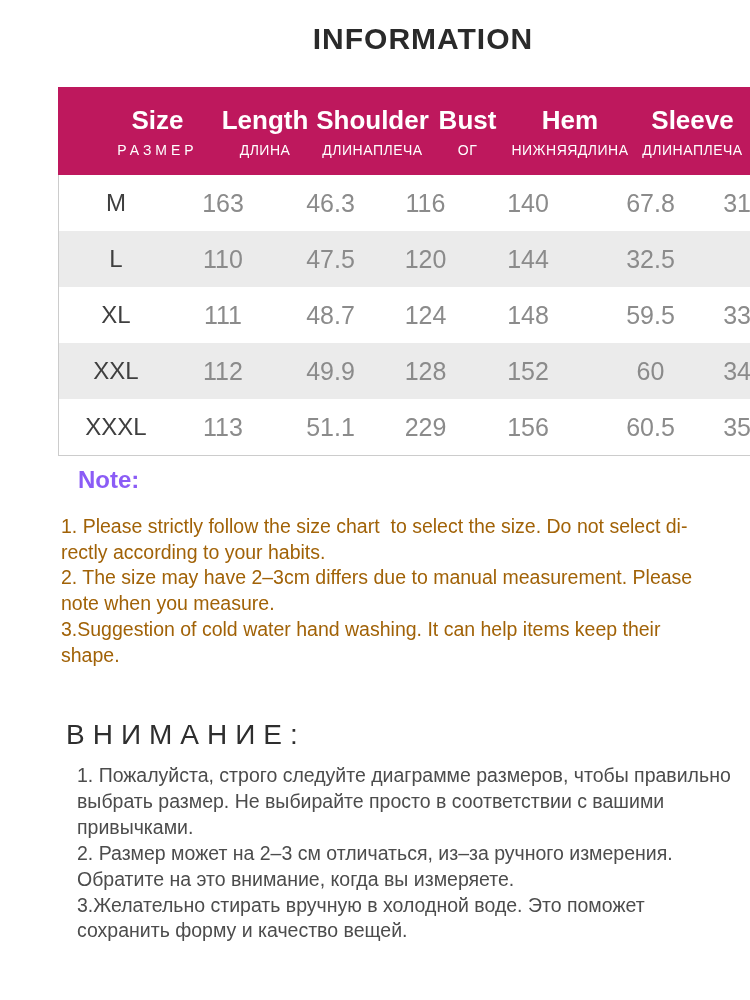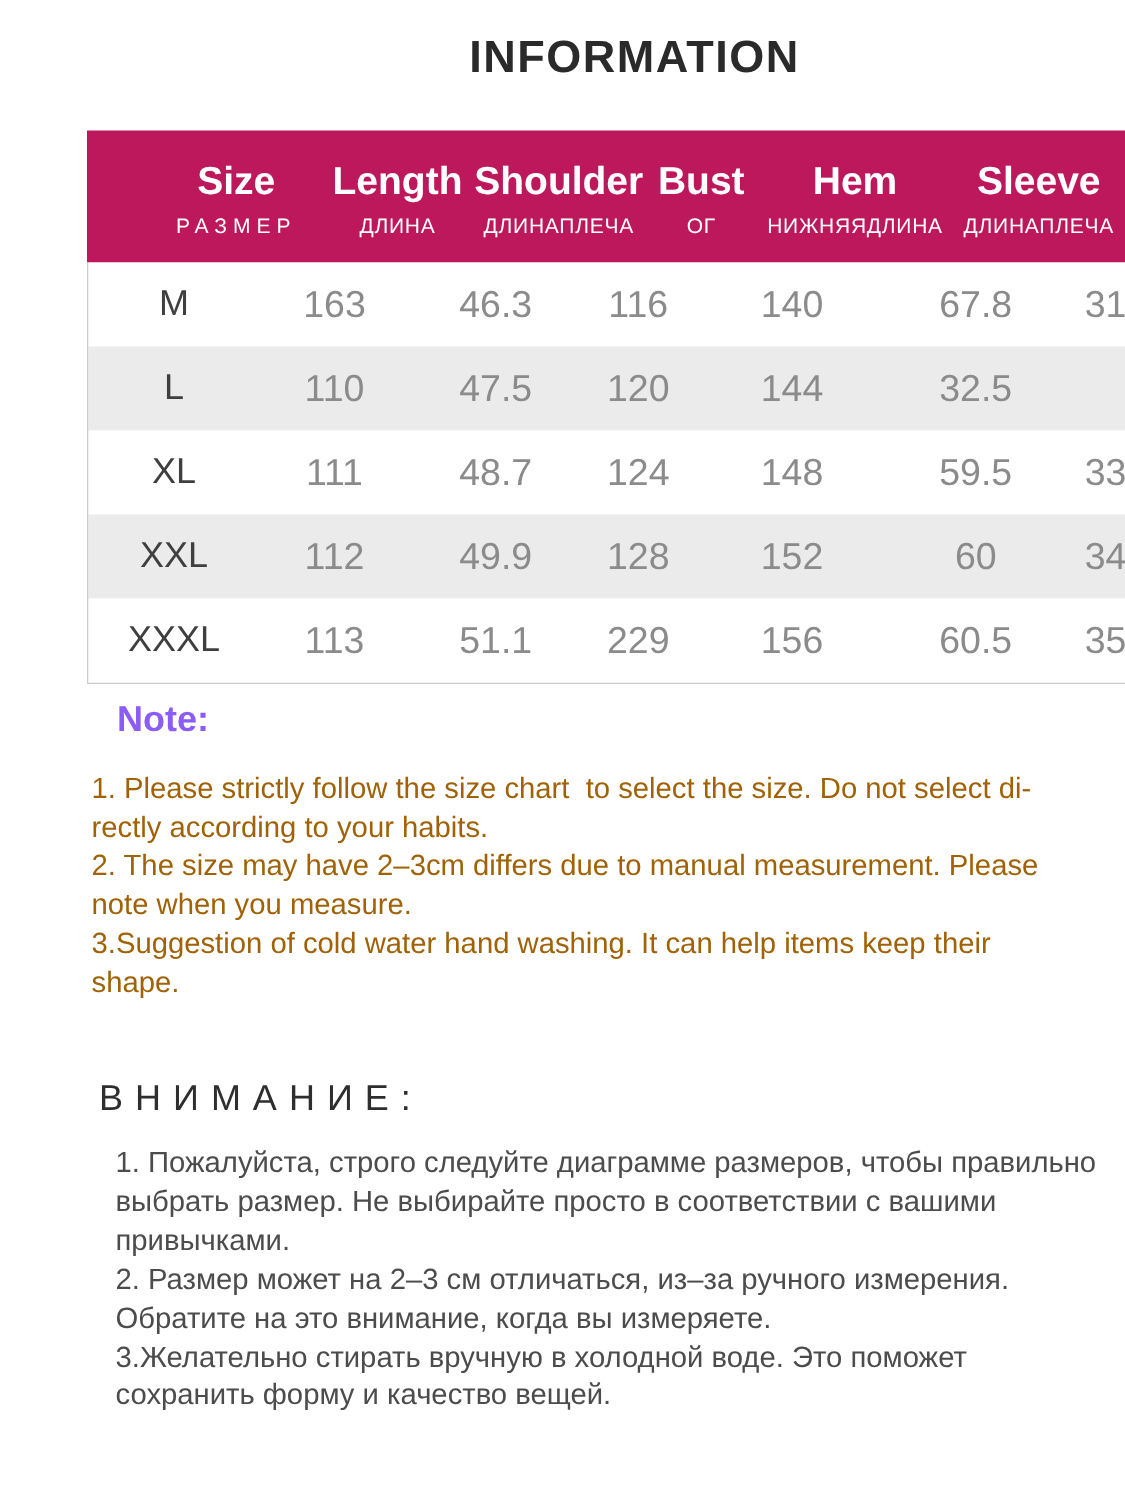--- a/index.html
+++ b/index.html
@@ -70,21 +70,21 @@
     top: 514px;
     width: 726px;
     font-size: 19.5px;
     line-height: 25.7px;
     color: #a16207;
   }
   .attn-heading {
     position: absolute;
     left: 18px;
     top: 719px;
-    font-size: 24px;
+    font-size: 28px;
     letter-spacing: 8px;
     color: #2e2e2e;
   }
   .attn-para {
     position: absolute;
     left: 29px;
     top: 763px;
     width: 726px;
     font-size: 19.5px;
     line-height: 25.9px;

